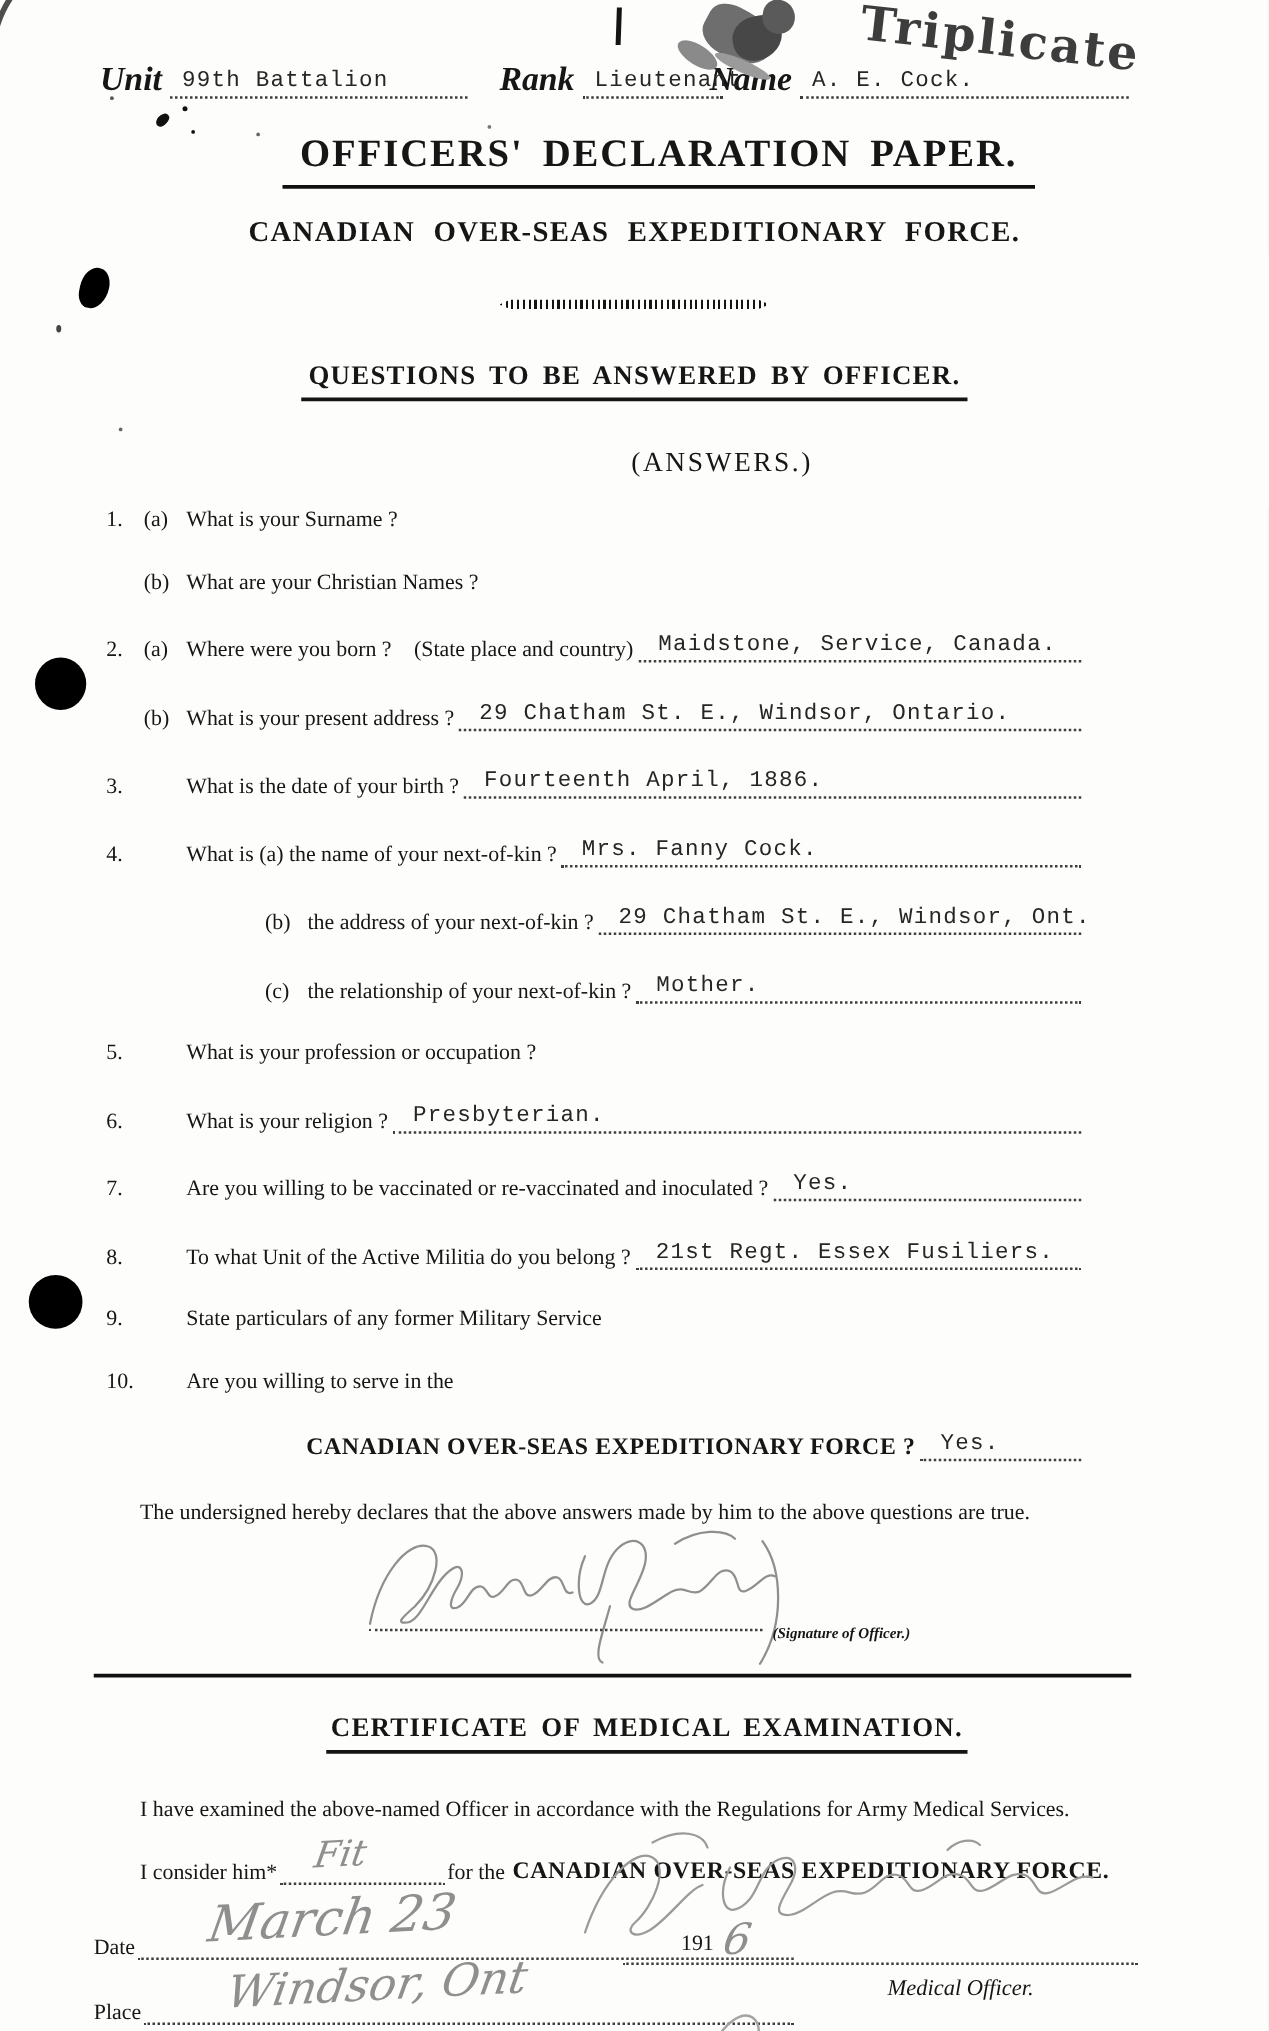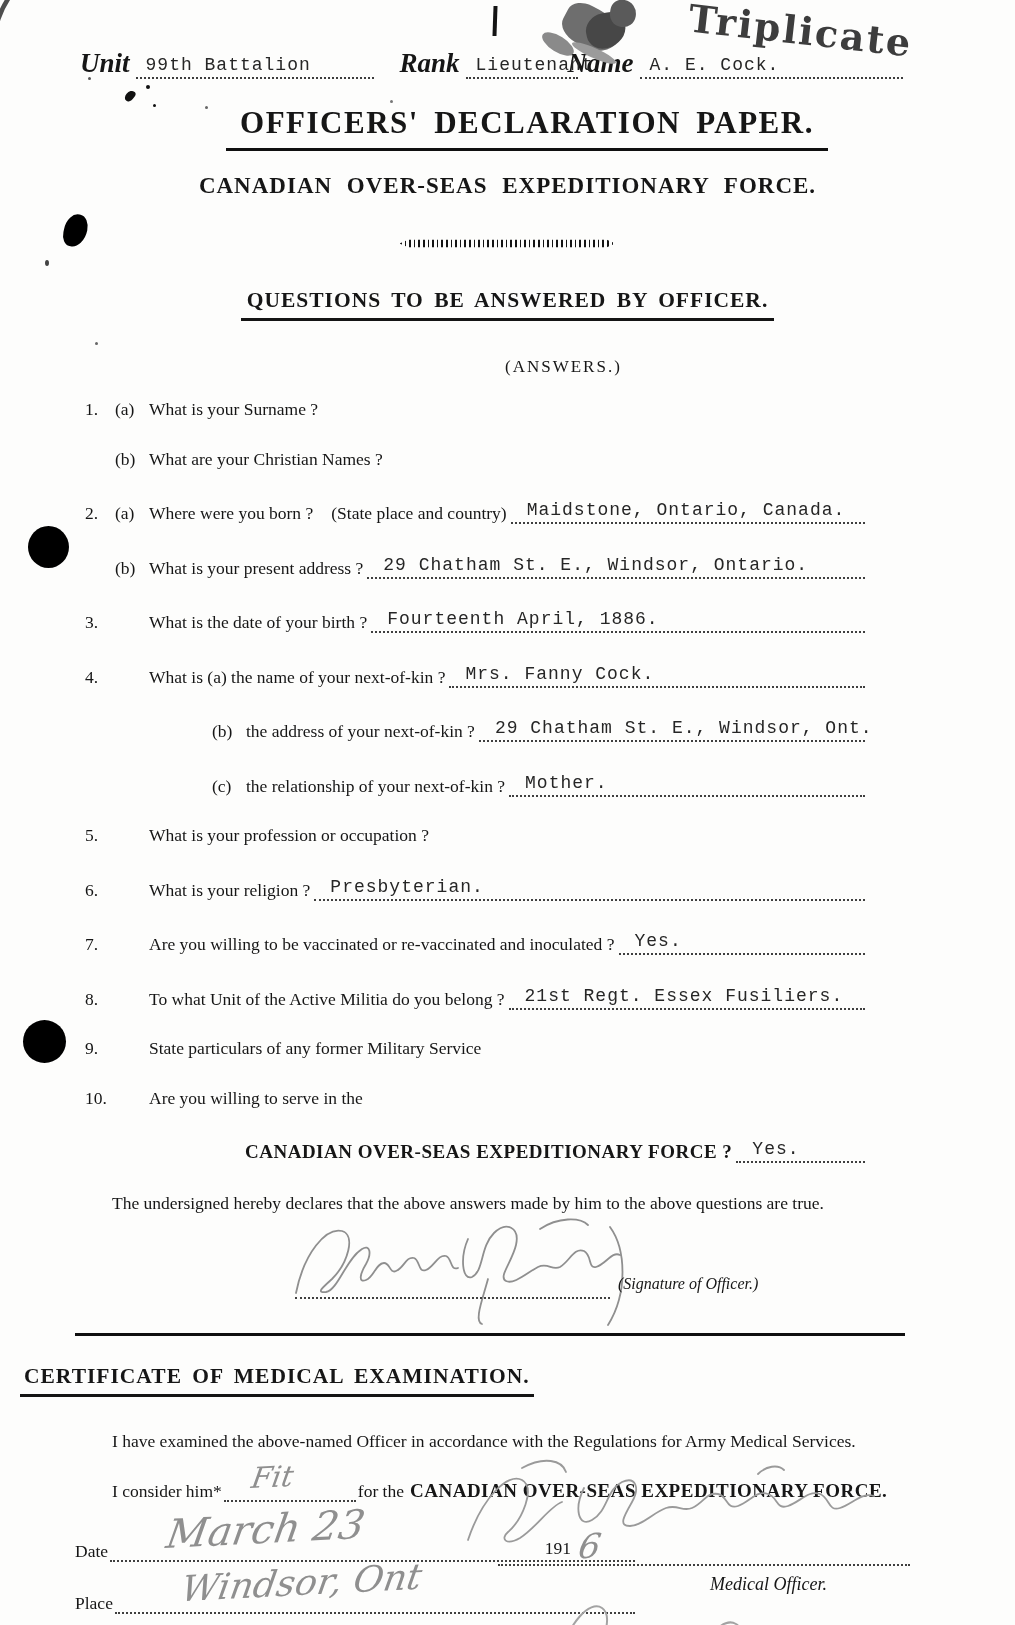--- a/index.html
+++ b/index.html
@@ -52,44 +52,44 @@
   .main-title{display:inline-block;font-size:31px;font-weight:600;letter-spacing:1.5px;
     word-spacing:6px;border-bottom:3.5px solid #101010;padding:0 14px 7px;}
   .subtitle{text-align:center;font-size:23px;font-weight:600;letter-spacing:1px;
     word-spacing:8px;margin-top:22px;}
   .ornament{width:216px;height:9px;margin:40px auto 0;
     background:repeating-linear-gradient(90deg,#141414 0 1.6px,transparent 1.6px 4.6px);
     clip-path:polygon(0 50%,4% 8%,96% 8%,100% 50%,96% 92%,4% 92%);}
   .q-heading-wrap{text-align:center;margin-top:40px;}
   .q-heading{display:inline-block;font-size:21.5px;font-weight:600;letter-spacing:1px;
     word-spacing:4px;border-bottom:3px solid #141414;padding:0 6px 5px;}
-  .answers-caption{margin:36px 0 0 505px;font-size:17px;letter-spacing:2px;}
+  .answers-caption{margin:36px 0 0 505px;font-size:22px;letter-spacing:2px;}
   
   .questions{margin:22px 0 0 85px;width:780px;font-size:17.5px;}
   .q-row{display:flex;align-items:flex-end;margin-bottom:28.5px;}
   .q-num{flex:none;width:28px;}
   .q-sub{flex:none;width:34px;padding-left:2px;}
   .deep .q-num{width:125px;}
   .q-text{flex:none;white-space:nowrap;padding-right:4px;}
   .q-text2{padding-left:14px;}
   .leader{flex:1;position:relative;height:24px;border-bottom:2px dotted #3f3f3f;}
   .leader .typed{position:absolute;left:16px;bottom:2px;}
   .caps-row{display:flex;align-items:flex-end;margin:6px 0 0 245px;width:620px;}
   .caps-text{flex:none;font-size:19px;font-weight:700;letter-spacing:.5px;white-space:nowrap;padding-right:4px;}
   
   .declaration{margin:26px 112px 0 78px;font-size:17.5px;line-height:1.7;
     text-align:justify;text-indent:34px;}
   .sig-officer{position:relative;height:102px;margin-top:4px;}
   .sig-officer svg{position:absolute;left:288px;top:-14px;}
   .sig-line{position:absolute;left:295px;top:74px;width:315px;border-bottom:2px dotted #3f3f3f;}
-  .sig-caption{position:absolute;left:618px;top:52px;font-style:italic;font-size:16px;}
+  .sig-caption{position:absolute;left:618px;top:70px;font-style:italic;font-size:12px;font-weight:bold;}
   .thick-rule{margin:8px 110px 0 75px;border-top:3.5px solid #101010;}
   
   .cert{position:relative;margin-top:28px;height:400px;}
-  .cert-heading-wrap{text-align:left;padding-left:20px;}
+  .cert-heading-wrap{text-align:center;padding-left:20px;}
   .cert-heading{display:inline-block;font-size:21.5px;font-weight:600;letter-spacing:1px;
     word-spacing:4px;border-bottom:3px solid #141414;padding:0 4px 5px;}
   .cert-para{margin:30px 118px 0 78px;font-size:17.5px;line-height:1.65;
     text-align:justify;text-indent:34px;}
   .consider-row{display:flex;align-items:flex-end;margin:20px 0 0 112px;font-size:17.5px;}
   .consider-prefix{flex:none;padding-right:2px;}
   .consider-gap{flex:none;position:relative;width:132px;height:24px;border-bottom:2px dotted #3f3f3f;}
   .consider-suffix{flex:none;padding-left:2px;}
   .consider-caps{font-size:19px;font-weight:600;letter-spacing:.5px;padding-left:6px;}
   .hand{font-family:"DejaVu Serif",serif;font-style:italic;color:#8f8f8f;
@@ -176,21 +176,21 @@
         <span class="q-num"></span>
         <span class="q-sub">(b)</span>
         <span class="q-text">What are your Christian Names ?</span>
       </div>
       <div class="q-row">
         <span class="q-num">2.</span>
         <span class="q-sub">(a)</span>
         <span class="q-text">Where were you born ?</span>
         <span class="q-text q-text2">(State place and country)</span>
         <span class="leader">
-          <span class="typed">Maidstone, Ontario, Canada.</span>
+          <span class="typed">Maidstone, Service, Canada.</span>
         </span>
       </div>
       <div class="q-row">
         <span class="q-num"></span>
         <span class="q-sub">(b)</span>
         <span class="q-text">What is your present address ?</span>
         <span class="leader">
           <span class="typed">29 Chatham St. E., Windsor, Ontario.</span>
         </span>
       </div>

